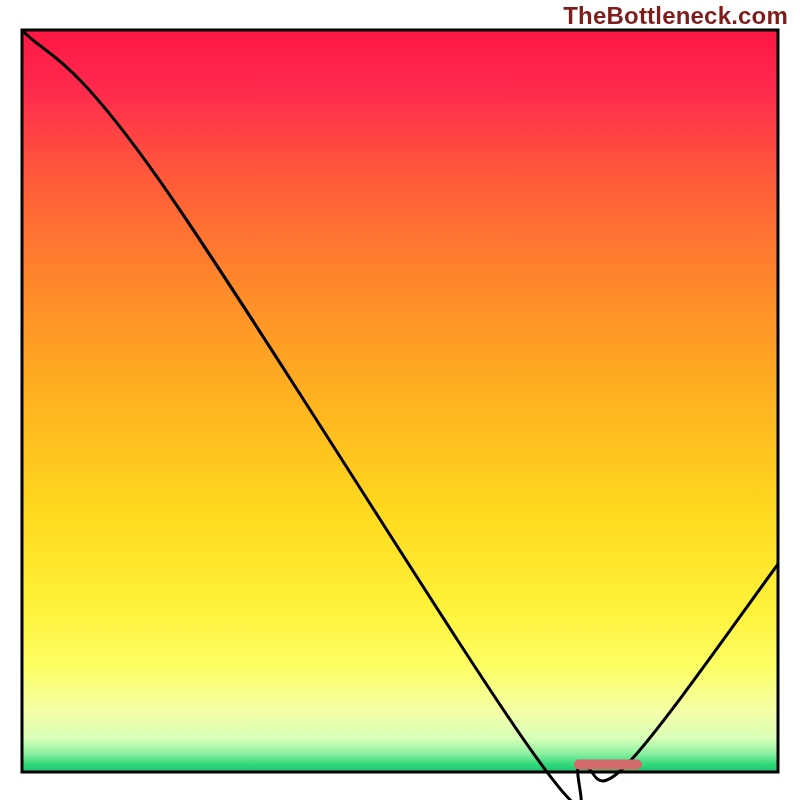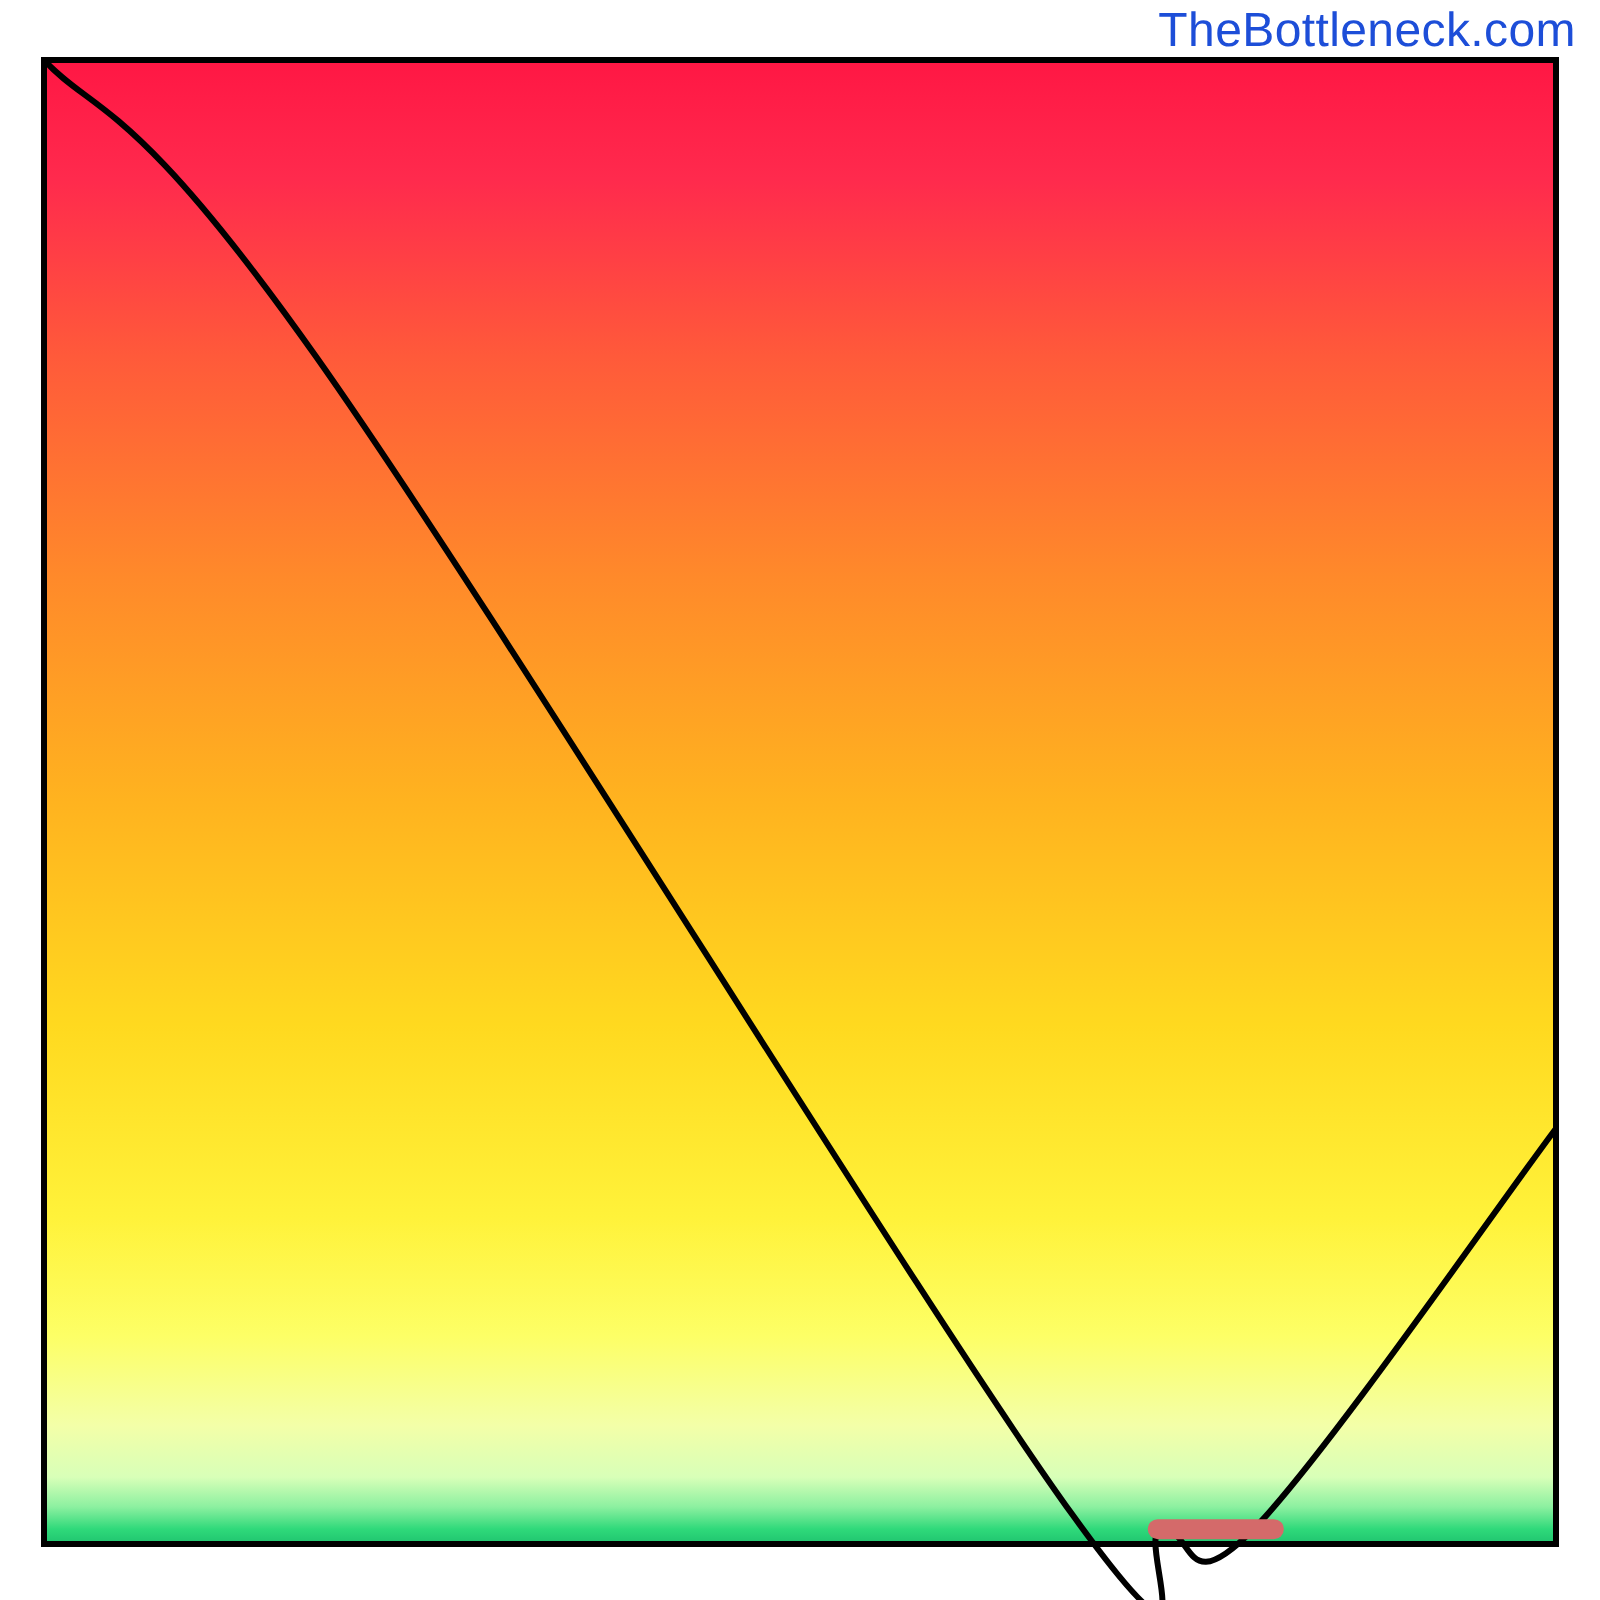--- a/index.html
+++ b/index.html
@@ -13,22 +13,22 @@
   .wrap {
     position: relative;
     width: 800px;
     height: 800px;
   }
   .watermark {
     position: absolute;
     top: 2px;
     right: 12px;
     font-size: 24px;
-    font-weight: 400;
-    color: #1d4ed8;
+    font-weight: 700;
+    color: #7f1d1d;
     letter-spacing: 0.2px;
     z-index: 30;
   }
   svg.chart {
     position: absolute;
     top: 0;
     left: 0;
   }
 </style>
 </head>

